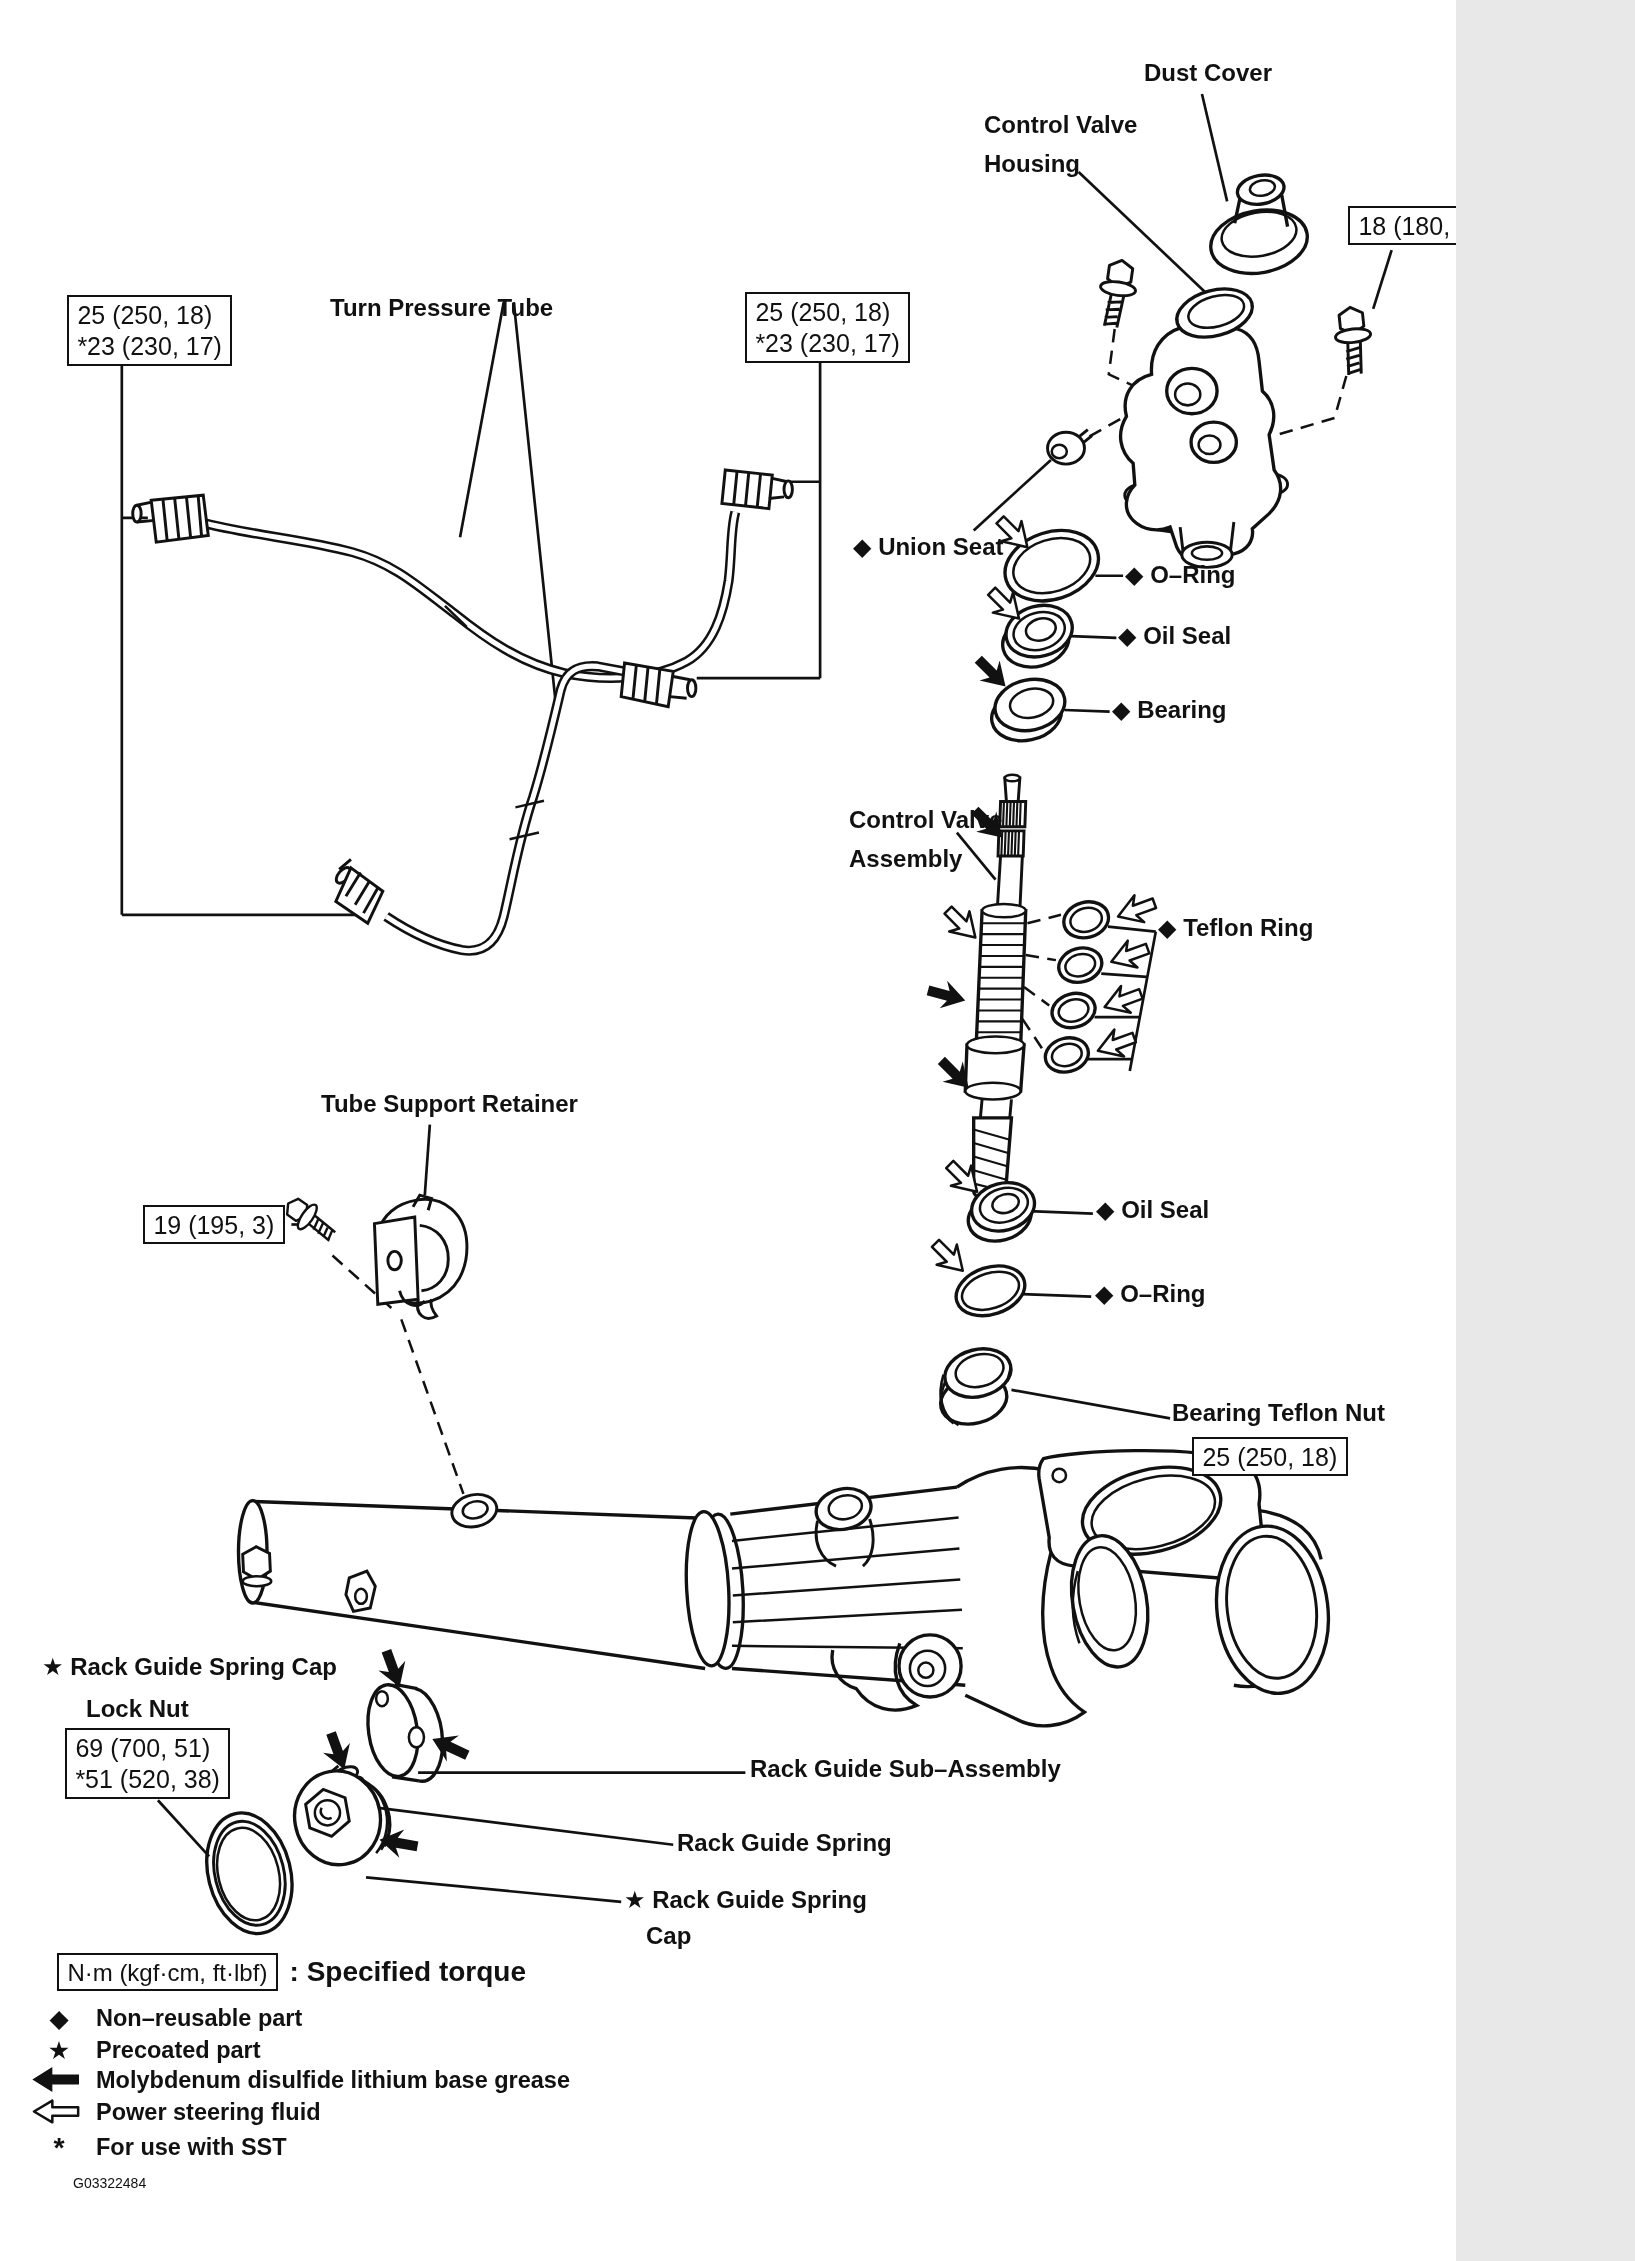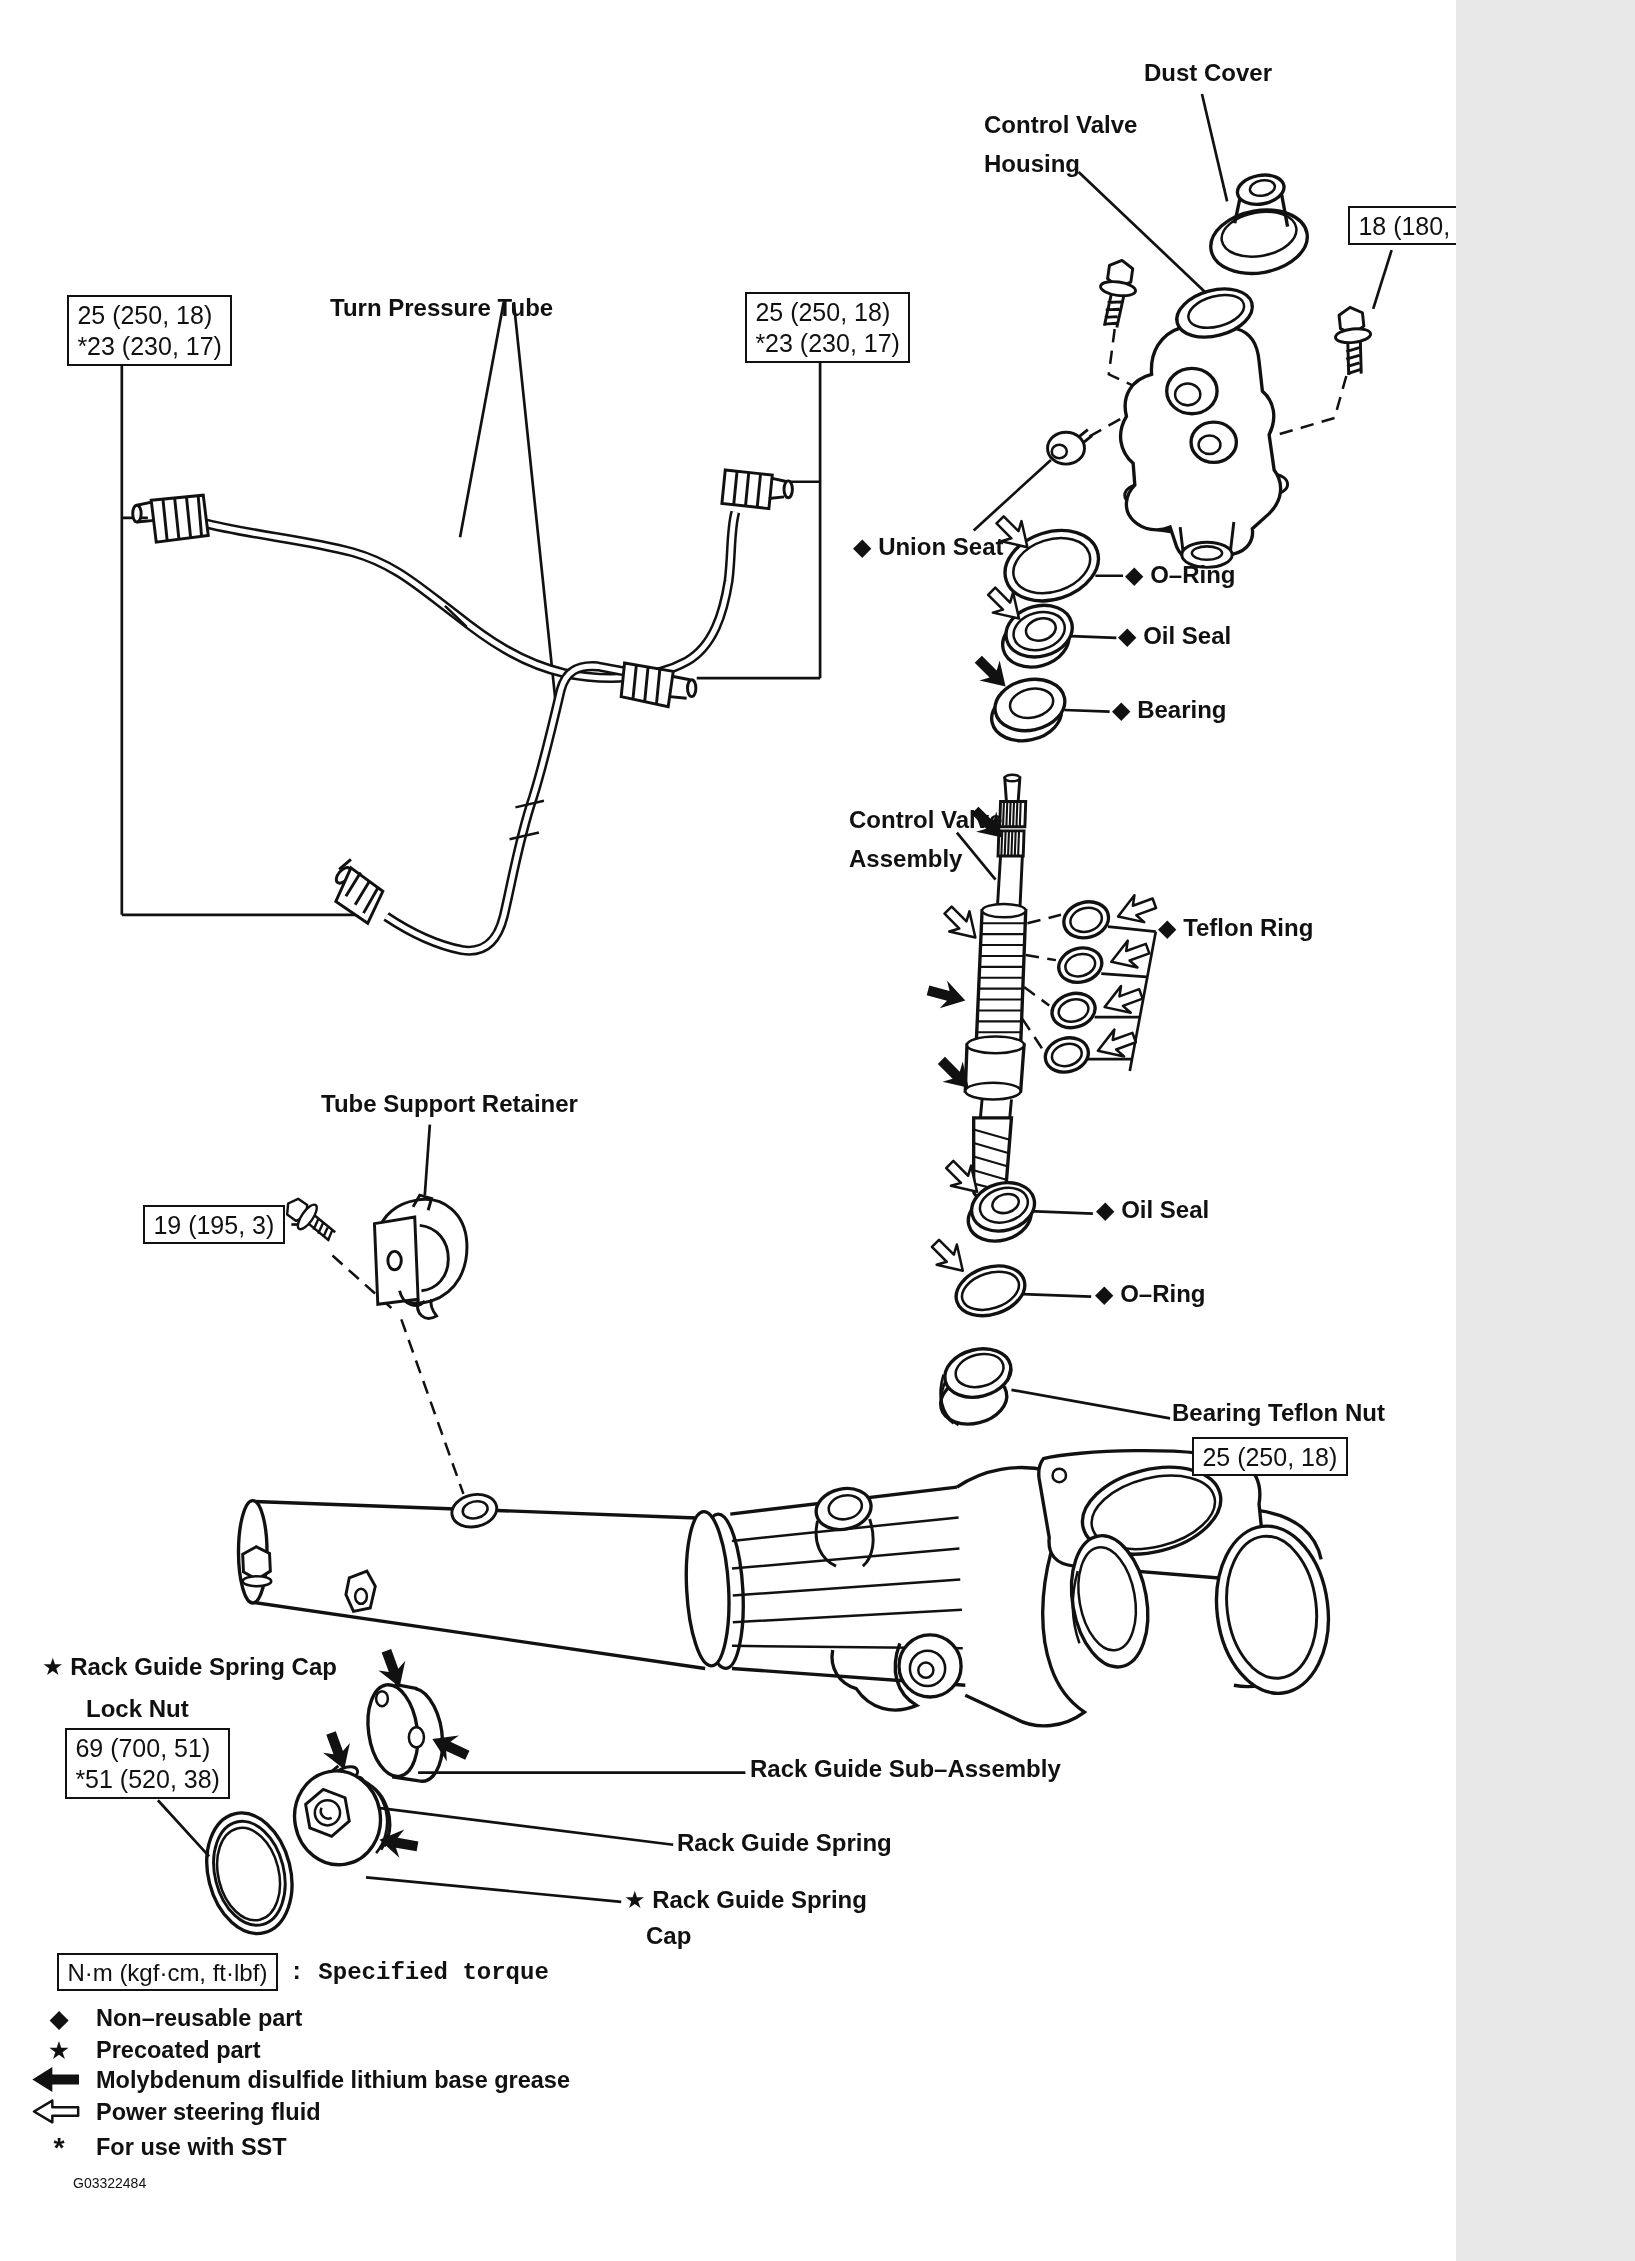--- a/index.html
+++ b/index.html
@@ -8,21 +8,21 @@
   svg{position:absolute;left:0;top:0;}
   .lbl{position:absolute;font-size:24px;font-weight:bold;white-space:nowrap;line-height:1.1;}
   .lbl-sm{font-size:14px;font-weight:normal;margin-left:48px;}
   .spec{position:absolute;border:2.9px solid #111;background:#fff;font-size:25px;font-weight:normal;
         padding:2.5px 8.4px 1.7px 8.4px;white-space:nowrap;line-height:1.25;}
   .legend-row{position:absolute;display:flex;align-items:center;gap:10px;font-size:23.5px;font-weight:bold;white-space:nowrap;}
   .legend-icon{display:inline-flex;width:54px;justify-content:flex-start;align-items:center;font-size:25px;}
   .legend-icon.center{justify-content:center;}
   .spec-line{display:block;}
   .torq-row{position:absolute;display:flex;align-items:center;gap:11.8px;}
-  .torq-desc{font-size:24px;font-weight:bold;white-space:nowrap;font-family:Liberation Mono, monospace;}
+  .torq-desc{font-size:28px;font-weight:bold;white-space:nowrap;}
 </style>
 </head>
 <body>
 
 <div class="page">
 
 <svg width="1636" height="2261" viewBox="0 0 1949 2694">
   <defs>
     <path id="arr" d="M0,0 L27,-17 L21,-6 L46,-6 L46,6 L21,6 L27,17 Z"></path>
     <g id="bolt" fill="#fff" stroke="#111" stroke-width="3.5" stroke-linejoin="round">

